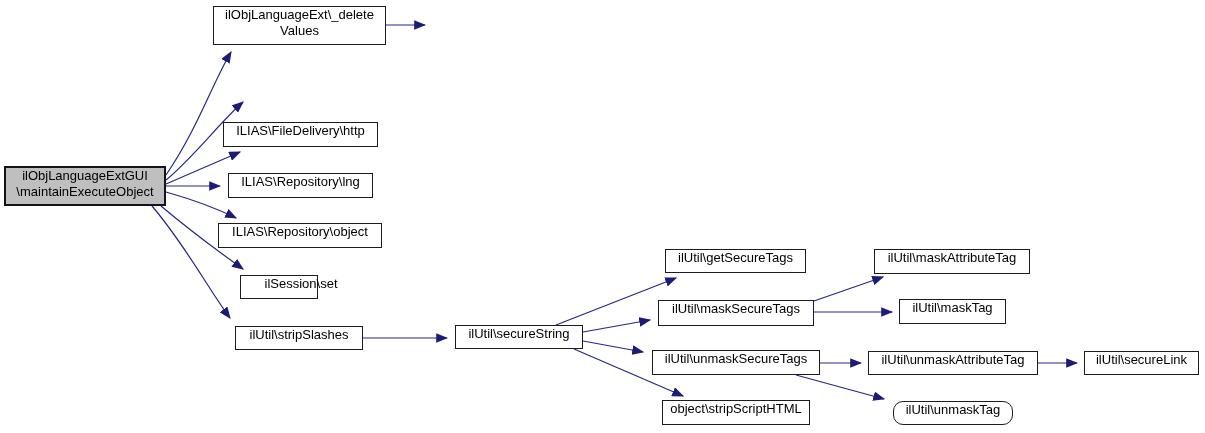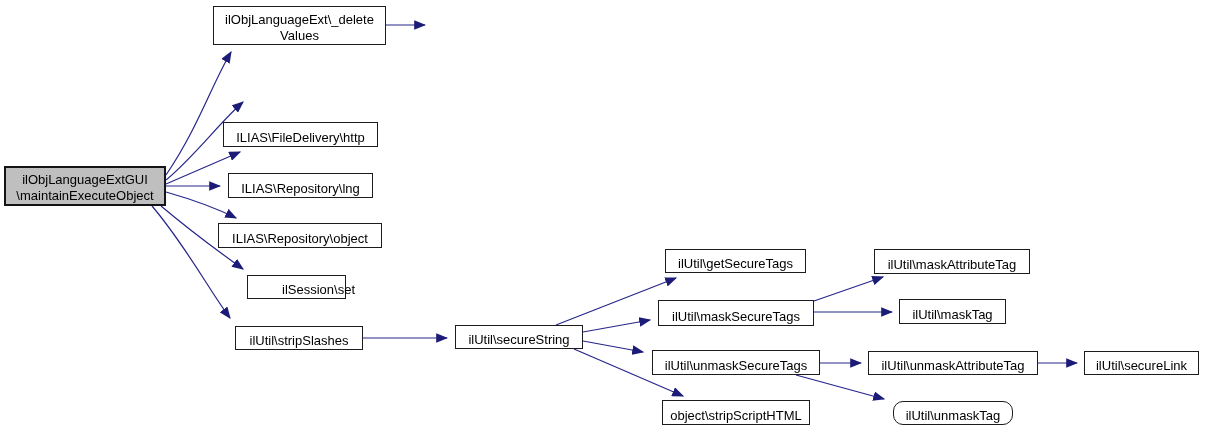--- a/index.html
+++ b/index.html
@@ -16,21 +16,21 @@
     position:absolute;
     box-sizing:border-box;
     border:1px solid #1c1c1c;
     background:#ffffff;
     color:#000000;
     font-size:13px;
     line-height:16px;
     display:flex;
     flex-direction:column;
     align-items:center;
-    justify-content:flex-end;
+    justify-content:flex-start;
     text-align:center;
     white-space:nowrap;
     cursor:pointer;
   }
   .node.highlight{
     background:#bfbfbf;
     border:2px solid #141414;
   }
   .node span{display:block;}
 </style>
@@ -82,21 +82,21 @@
   </div>
 
   <div class="node" style="left:228px;top:173px;width:145px;height:25px;">
     <span>ILIAS\Repository\lng</span>
   </div>
 
   <div class="node" style="left:218px;top:223px;width:164px;height:25px;">
     <span>ILIAS\Repository\object</span>
   </div>
 
-  <div class="node" style="left:247px;top:275px;width:99px;height:24px;padding-left:44px;">
+  <div class="node" style="left:240px;top:275px;width:78px;height:24px;padding-left:44px;">
     <span>ilSession\set</span>
   </div>
 
   <div class="node" style="left:235px;top:326px;width:128px;height:24px;">
     <span>ilUtil\stripSlashes</span>
   </div>
 
   <div class="node" style="left:455px;top:325px;width:128px;height:24px;">
     <span>ilUtil\secureString</span>
   </div>

